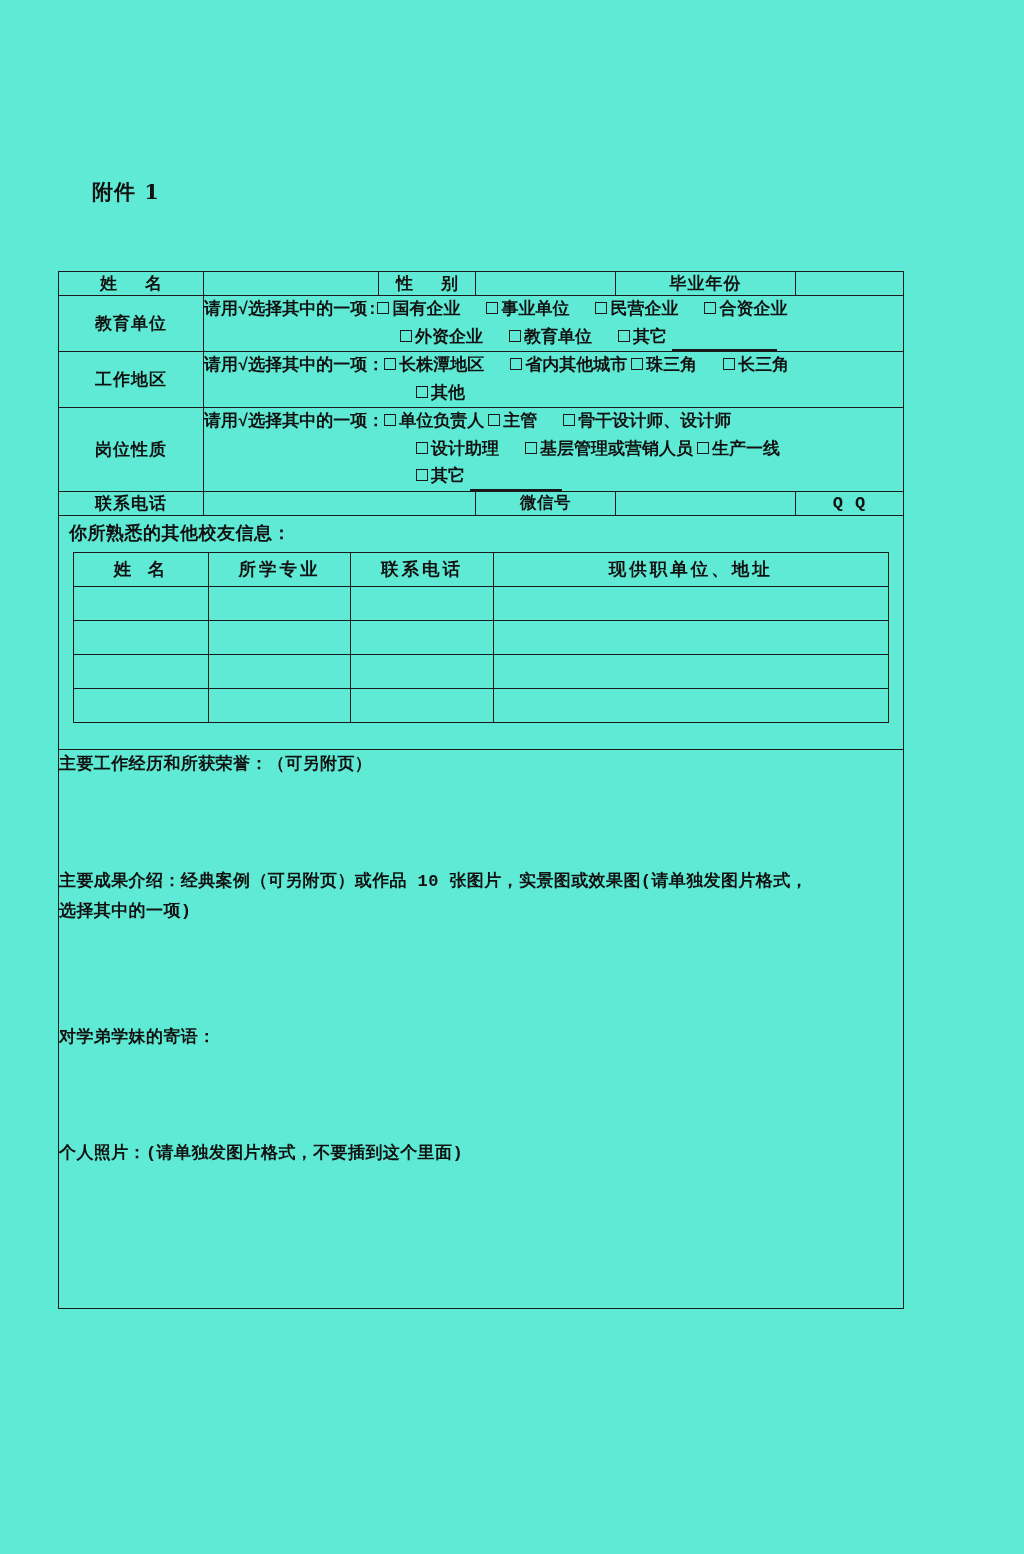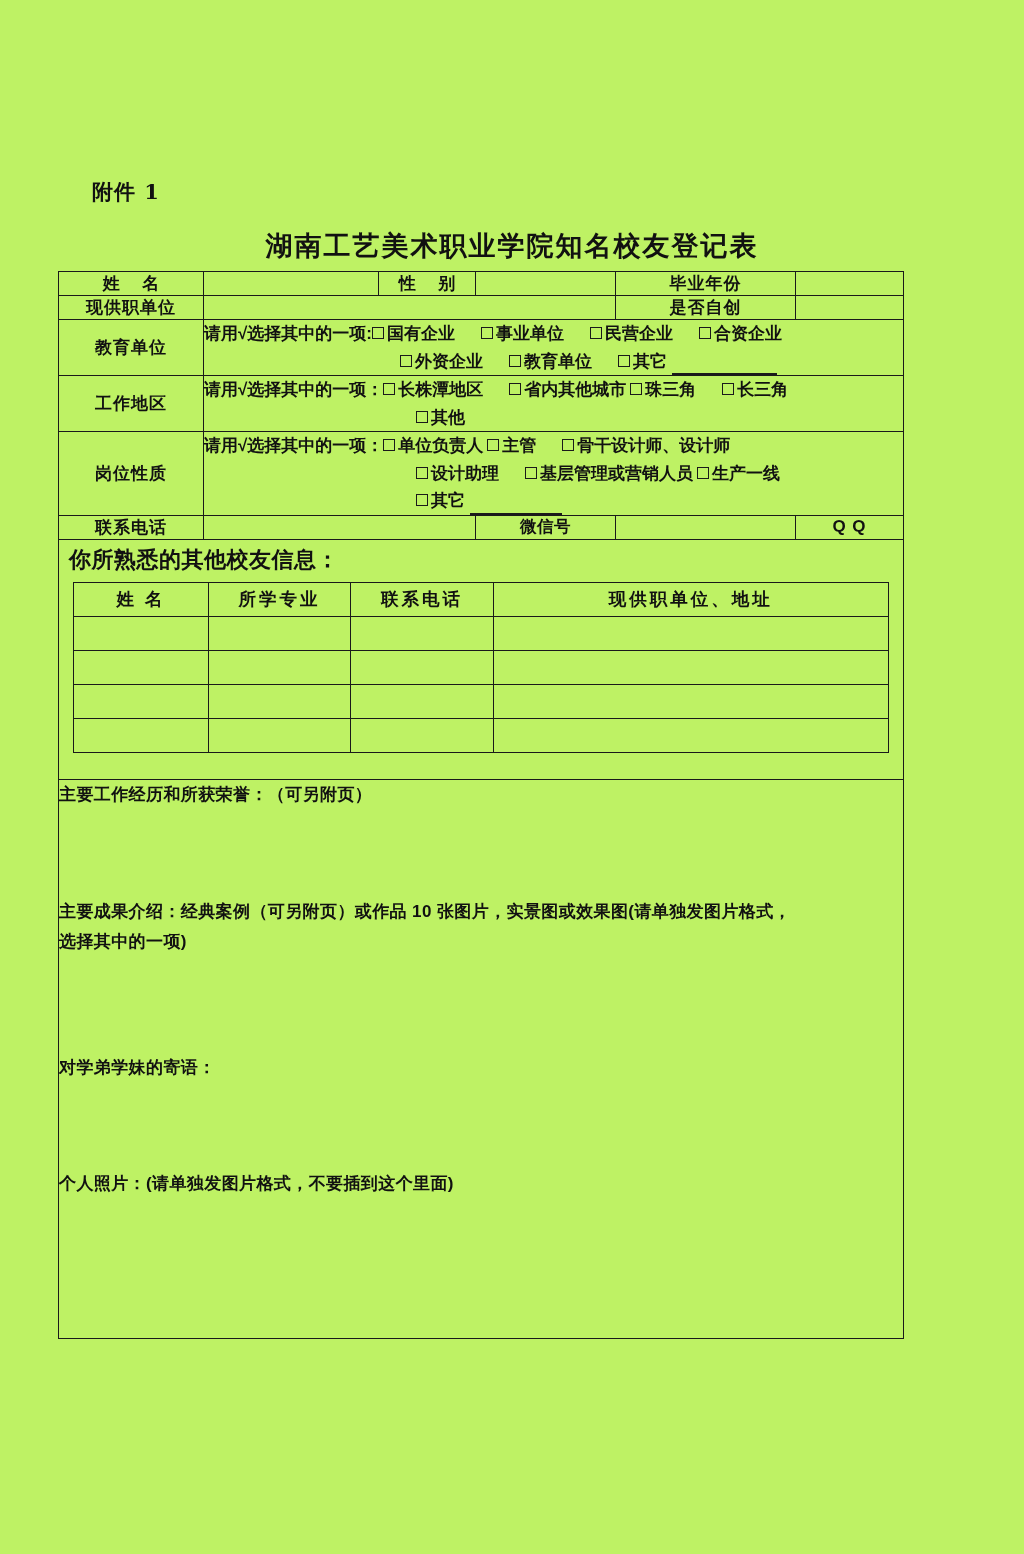--- a/index.html
+++ b/index.html
@@ -11,21 +11,21 @@
     width: 1024px;
     height: 1554px;
     position: relative;
     font-family: "DejaVu Serif", "Liberation Serif", serif;
     color: #111111;
     overflow: hidden;
   }
   .page {
     position: absolute;
     inset: 0;
-    background: #bef264;
+    background: #5eead4;
     padding-left: 16px;
   }
 
   
   .attach-label {
     position: absolute;
     left: 92px;
     top: 178px;
     font-size: 21px;
     font-weight: 600;
@@ -56,21 +56,21 @@
   table.form {
     width: 100%;
     border-collapse: collapse;
     table-layout: fixed;
   }
   table.form td {
     border: 1.6px solid #1a1a1a;
     padding: 0;
     vertical-align: middle;
     font-size: 17px;
-    font-family: Liberation Sans, sans-serif;
+    font-family: Liberation Mono, monospace;
   }
   .lbl {
     text-align: center;
     font-weight: 600;
     letter-spacing: 1px;
     white-space: nowrap;
     padding: 3px 2px;
     font-size: 17.5px;
   }
   .lbl.spaced { letter-spacing: 9px; text-indent: 9px; }
@@ -111,21 +111,21 @@
     height: 14px;
     vertical-align: bottom;
     margin-left: 1px;
   }
   .fill-line.short { width: 92px; }
 
   
   .alumni-head {
     text-align: left;
     padding: 5px 0 5px 10px;
-    font-size: 22px;
+    font-size: 18px;
     font-weight: 600;
     letter-spacing: 0.5px;
   }
   .alumni-area {
     padding: 0 0 26px 0 !important;
   }
   table.alumni {
     width: 96.6%;
     margin: 2px auto 0 auto;
     border-collapse: collapse;
@@ -160,21 +160,20 @@
   .sp-c { height: 86px; }
   .sp-d { height: 140px; }
 </style>
 </head>
 <body>
 
 <div class="page">
 
   <div class="attach-label">附件 1</div>
 
-  <div class="doc-title">湖南工艺美术职业学院知名校友登记表</div>
 
   <div class="form-wrap">
     <table class="form">
       <colgroup>
         <col style="width:145px">
         <col style="width:175px">
         <col style="width:97px">
         <col style="width:140px">
         <col style="width:180px">
         <col style="width:108px">
@@ -184,26 +183,20 @@
           <tr>
         <td class="lbl spaced">姓  名</td>
         <td class="blank"></td>
         <td class="lbl spaced">性 别</td>
         <td class="blank"></td>
         <td class="lbl">毕业年份</td>
         <td class="blank"></td>
       </tr>
 
 
-      <tr>
-        <td class="lbl">现供职单位</td>
-        <td class="blank" colspan="3"></td>
-        <td class="lbl">是否自创</td>
-        <td class="blank"></td>
-      </tr>
 
 
       <tr>
         <td class="lbl">教育单位</td>
         <td class="choice-cell" colspan="5">
           <span class="choice-line">
             <span class="prompt">请用√选择其中的一项:</span><span class="opt gap"><span class="box"></span><span>国有企业</span></span><span class="opt gap"><span class="box"></span><span>事业单位</span></span><span class="opt gap"><span class="box"></span><span>民营企业</span></span><span class="opt tight"><span class="box"></span><span>合资企业</span></span>
           </span>
           <span class="choice-line indent">
             <span class="opt gap"><span class="box"></span><span>外资企业</span></span><span class="opt gap"><span class="box"></span><span>教育单位</span></span><span class="opt tight"><span class="box"></span><span>其它</span></span><span class="fill-line"></span>

